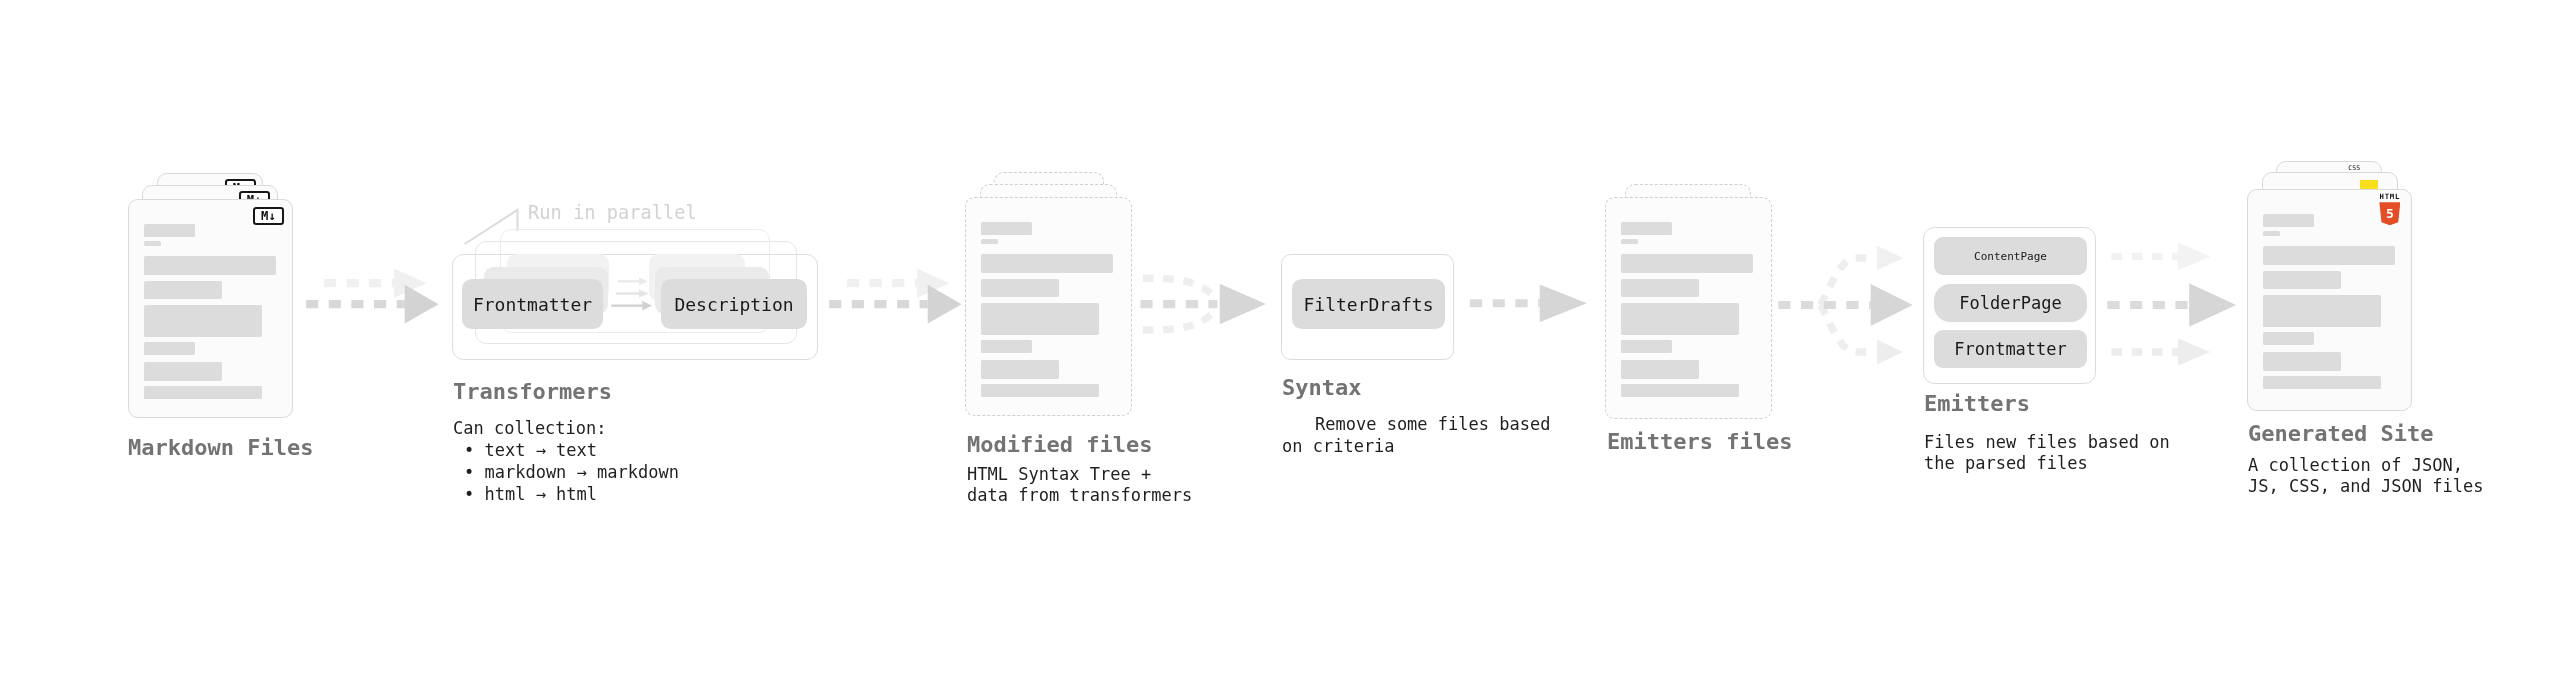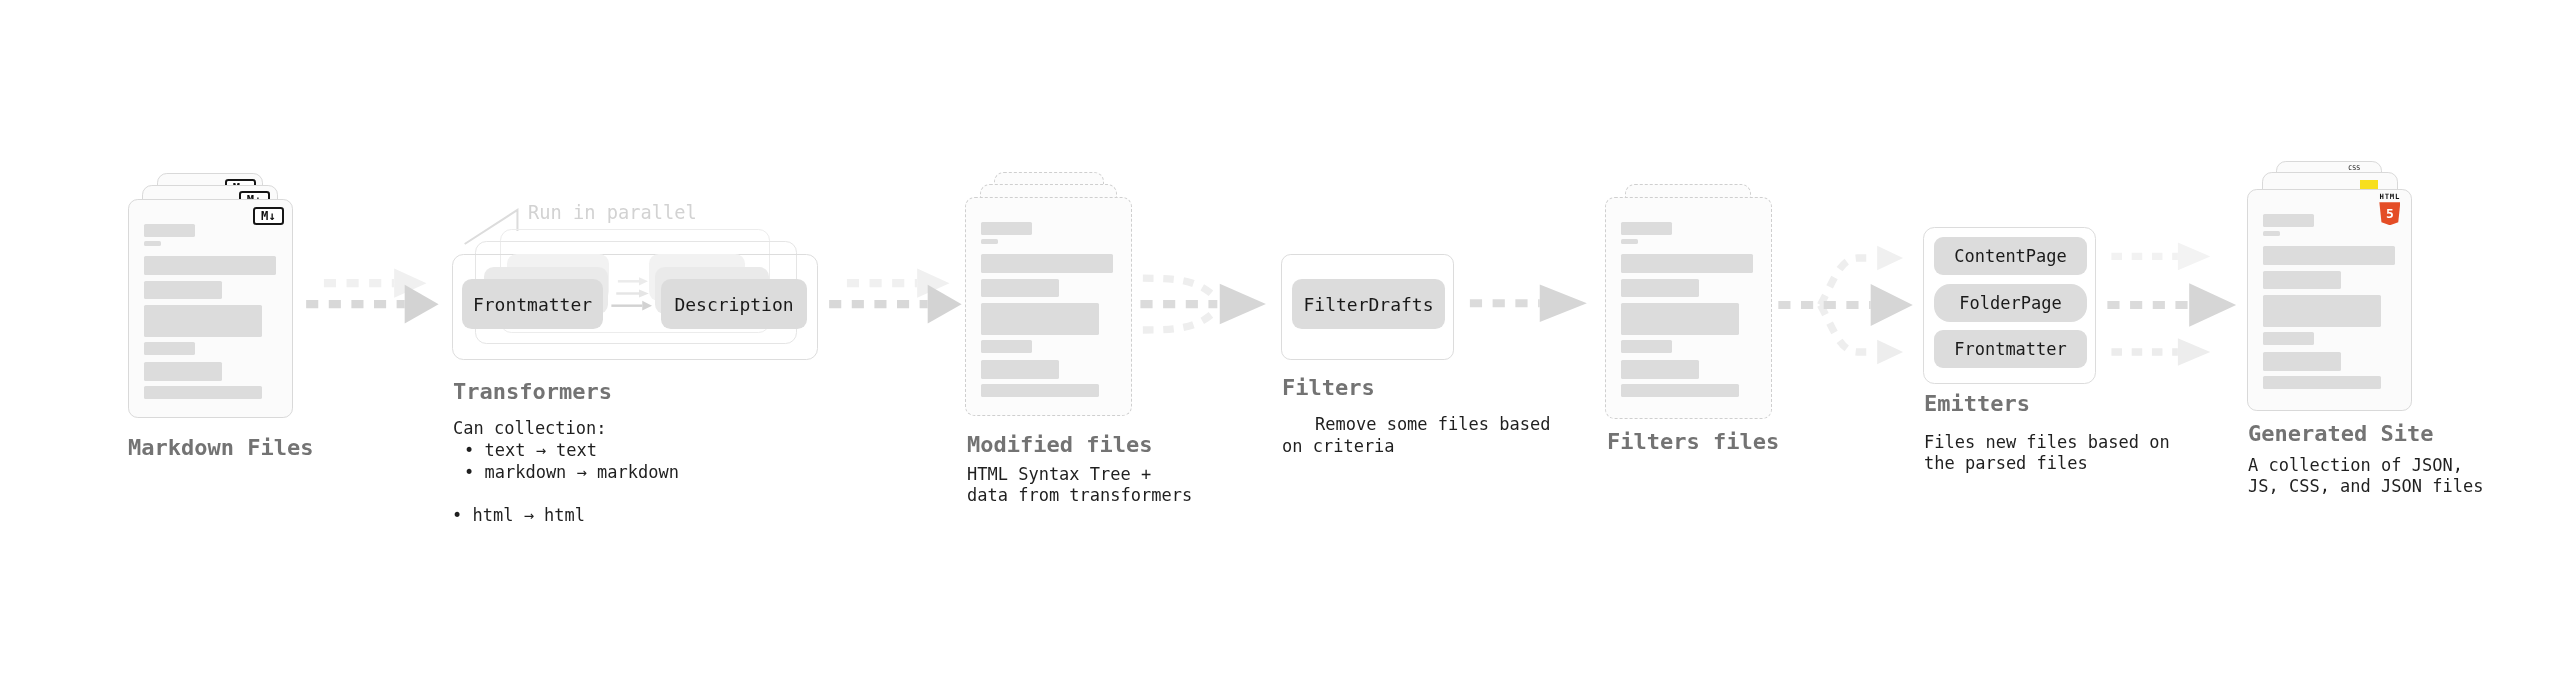--- a/index.html
+++ b/index.html
@@ -92,21 +92,21 @@
     </svg>
 
     <div class="ghost" style="left:649px;top:254px;width:96px;height:47px;background:#f2f2f2;"></div>
     <div class="ghost" style="left:655px;top:267px;width:114px;height:47px;background:#eaeaea;"></div>
     <div class="node" style="left:661px;top:279px;width:146px;height:50px;">Description</div>
 
     <div class="label" style="left:453px;top:379px;">Transformers</div>
     <div class="sub" style="left:453px;top:418px;">Can collection:</div>
     <div class="sub" style="left:464px;top:440px;">• text → text</div>
     <div class="sub" style="left:464px;top:462px;">• markdown → markdown</div>
-    <div class="sub" style="left:452px;top:484px;margin-top:21px;">• html → html</div>
+    <div class="sub" style="left:464px;top:484px;">• html → html</div>
   </div>
 
   <svg class="abs" style="left:824px;top:267px;" width="146" height="63" viewBox="0 0 180 78">
     <line x1="28" y1="20" x2="115" y2="20" stroke="#f0f0f0" stroke-width="10" stroke-dasharray="15 13"></line>
     <polygon points="115,2 115,38 155,20" fill="#f0f0f0"></polygon>
     <line x1="6" y1="46" x2="128" y2="46" stroke="#d8d8d8" stroke-width="10" stroke-dasharray="15 13"></line>
     <polygon points="128,22 128,70 170,46" fill="#d3d3d3"></polygon>
   </svg>
 
   <div>
@@ -132,21 +132,21 @@
   <svg class="abs" style="left:1136px;top:262px;" width="140" height="85" viewBox="0 0 172 105">
     <path d="M8,20 C55,20 78,23 100,46" stroke="#eeeeee" stroke-width="9" fill="none" stroke-dasharray="13 12"></path>
     <path d="M8,84 C55,84 78,81 100,58" stroke="#eeeeee" stroke-width="9" fill="none" stroke-dasharray="13 12"></path>
     <line x1="5" y1="52" x2="100" y2="52" stroke="#dbdbdb" stroke-width="10" stroke-dasharray="15 13"></line>
     <polygon points="103,27 103,77 160,52" fill="#d6d6d6"></polygon>
   </svg>
 
   <div>
     <div class="frame" style="left:1281px;top:254px;width:173px;height:106px;border-color:#dcdcdc;border-radius:9.8px;"></div>
     <div class="node" style="left:1292px;top:279px;width:153px;height:50px;">FilterDrafts</div>
-    <div class="label" style="left:1282px;top:375px;">Filters</div>
+    <div class="label" style="left:1282px;top:375px;">Syntax</div>
     <div class="sub" style="left:1282px;top:414px;margin-left:33px;">Remove some files based</div>
     <div class="sub" style="left:1282px;top:436px;">on criteria</div>
   </div>
 
   <svg class="abs" style="left:1465px;top:281px;" width="130" height="46" viewBox="0 0 160 56">
     <line x1="6" y1="27" x2="92" y2="27" stroke="#dbdbdb" stroke-width="10" stroke-dasharray="15 13"></line>
     <polygon points="92,4 92,50 150,27" fill="#d6d6d6"></polygon>
   </svg>
 
   <div>
@@ -156,35 +156,35 @@
           <div style="margin-top: 23.6px; height: 13px; width: 51px;"></div>
           <div style="margin-top: 4.1px; height: 5.7px; width: 17px;"></div>
           <div style="margin-top: 9.8px; height: 18.7px; width: 132px;"></div>
           <div style="margin-top: 5.7px; height: 18.7px; width: 78px;"></div>
           <div style="margin-top: 5.7px; height: 32.5px; width: 118px;"></div>
           <div style="margin-top: 4.1px; height: 13px; width: 51px;"></div>
           <div style="margin-top: 7.3px; height: 18.7px; width: 78px;"></div>
           <div style="margin-top: 5.7px; height: 13px; width: 118px;"></div>
         </div>
     </div>
-    <div class="label" style="left:1607px;top:429px;">Filters files</div>
+    <div class="label" style="left:1607px;top:429px;">Emitters files</div>
   </div>
 
   <svg class="abs" style="left:1775px;top:241px;" width="146" height="128" viewBox="0 0 180 158">
     <path d="M56,79 C72,50 80,21 102,21 L124,21" stroke="#eeeeee" stroke-width="9" fill="none" stroke-dasharray="13 12"></path>
     <polygon points="126,6 126,36 158,21" fill="#f0f0f0"></polygon>
     <path d="M56,79 C72,108 80,137 102,137 L124,137" stroke="#eeeeee" stroke-width="9" fill="none" stroke-dasharray="13 12"></path>
     <polygon points="126,122 126,152 158,137" fill="#ededed"></polygon>
     <line x1="4" y1="79" x2="118" y2="79" stroke="#dbdbdb" stroke-width="10" stroke-dasharray="15 13"></line>
     <polygon points="118,53 118,105 170,79" fill="#d6d6d6"></polygon>
   </svg>
 
   <div>
     <div class="frame" style="left:1923px;top:227px;width:173px;height:157px;border-color:#dcdcdc;"></div>
-    <div class="node" style="left:1934px;top:237px;width:153px;height:38px;border-radius:9px;font-size:17px;">ContentPage</div>
+    <div class="node" style="left:1934px;top:237px;width:153px;height:38px;border-radius:9px;font-size:11px;">ContentPage</div>
     <div class="node" style="left:1934px;top:284px;width:153px;height:38px;border-radius:16px;font-size:17px;">FolderPage</div>
     <div class="node" style="left:1934px;top:330px;width:153px;height:38px;border-radius:9px;font-size:17px;">Frontmatter</div>
     <div class="label" style="left:1924px;top:391px;">Emitters</div>
     <div class="sub" style="left:1924px;top:432px;">Files new files based on</div>
     <div class="sub" style="left:1924px;top:453px;">the parsed files</div>
   </div>
 
   <svg class="abs" style="left:2103px;top:241px;" width="140" height="128" viewBox="0 0 172 158">
     <line x1="10" y1="19" x2="92" y2="19" stroke="#f2f2f2" stroke-width="9" stroke-dasharray="13 12"></line>
     <polygon points="92,2 92,36 132,19" fill="#f3f3f3"></polygon>

